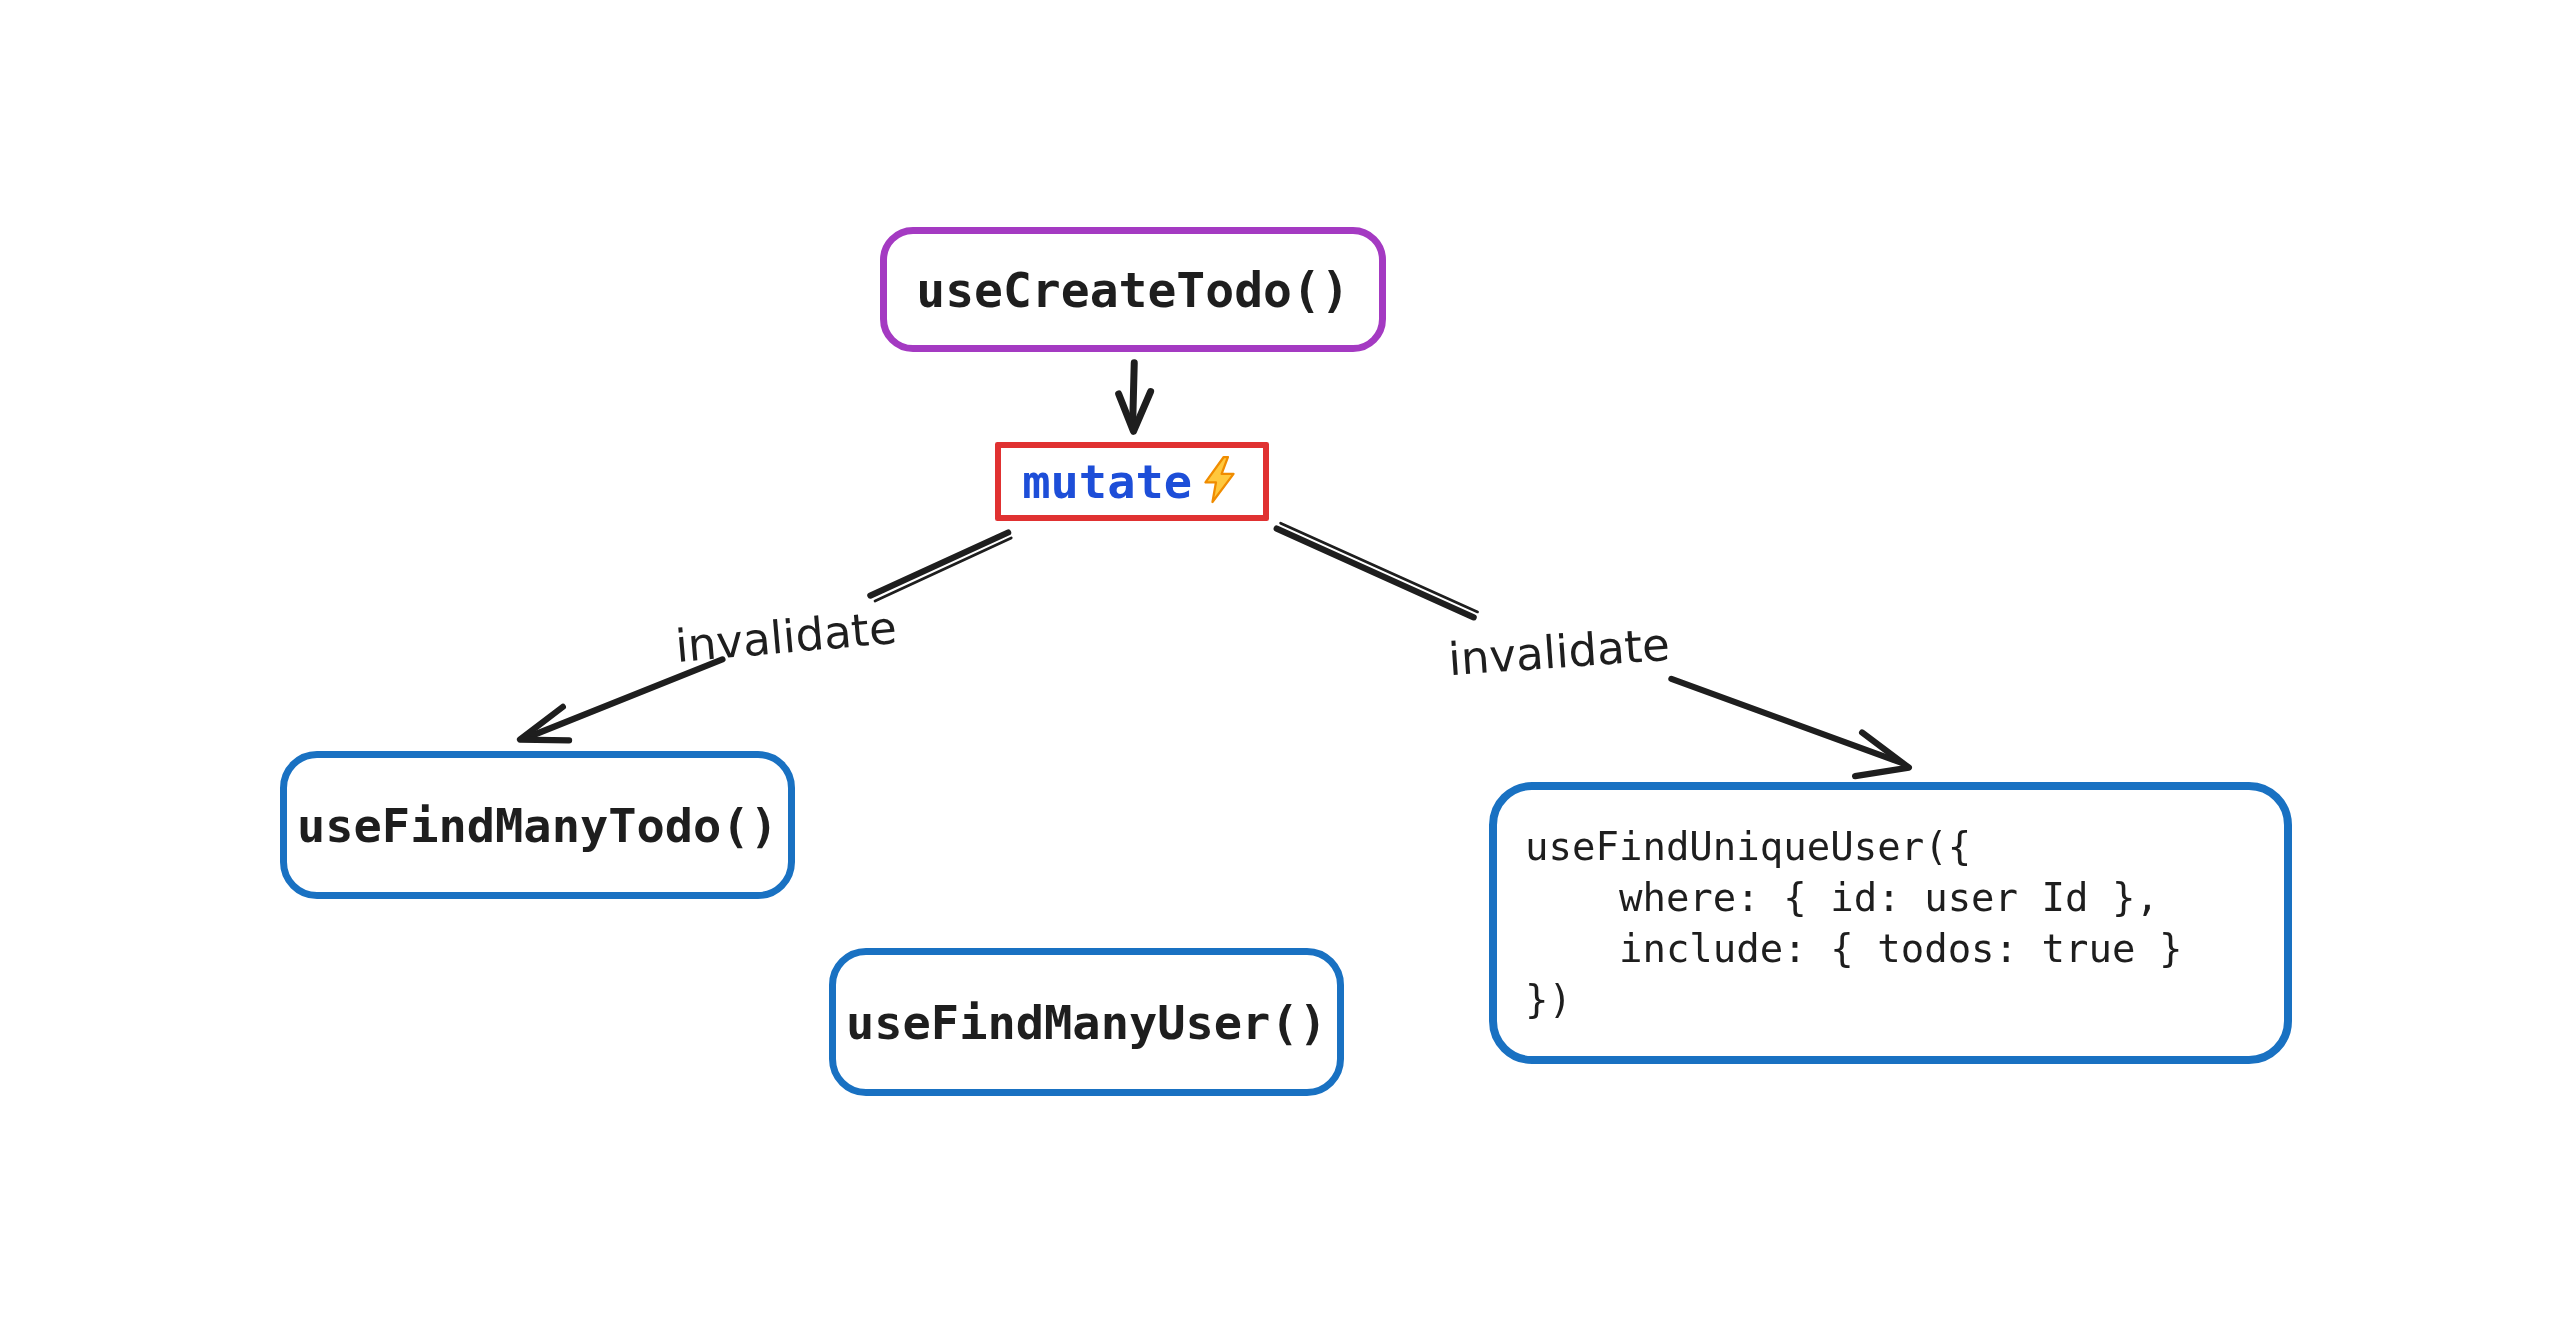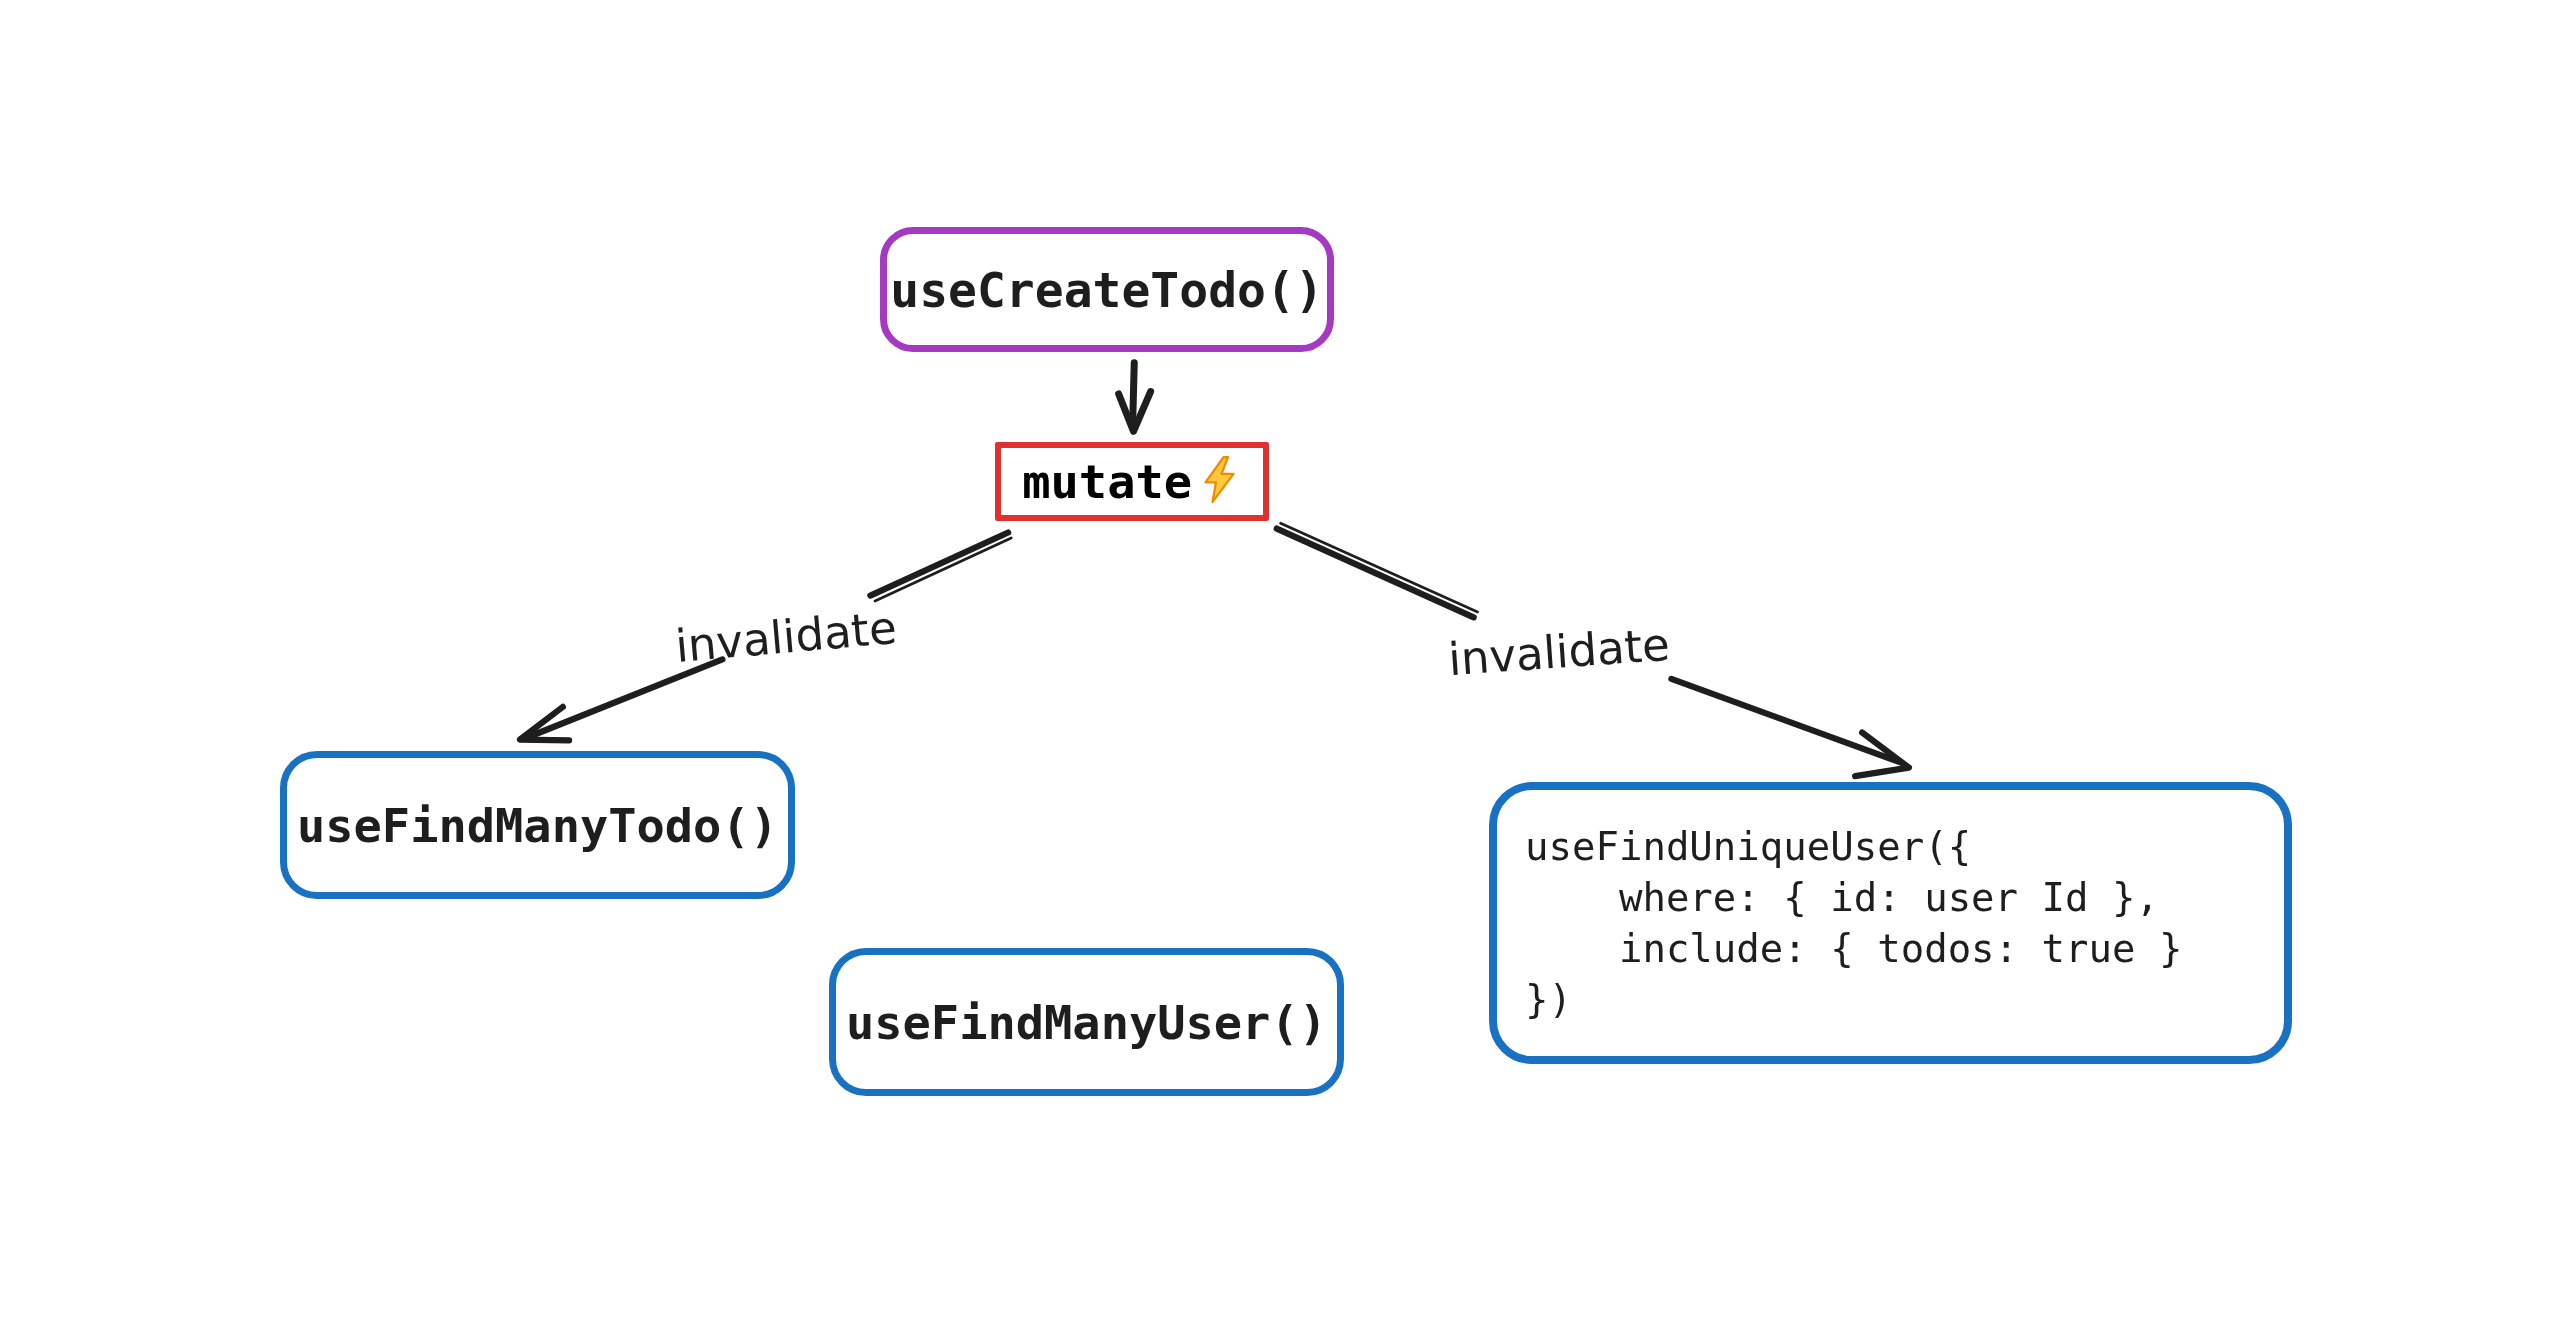--- a/index.html
+++ b/index.html
@@ -36,31 +36,31 @@
     display: flex;
     align-items: center;
     justify-content: center;
     font-family: "DejaVu Sans Mono", monospace;
     font-weight: bold;
     color: #1e1e1e;
     white-space: pre;
   }
 
   .node-create-todo {
-    left: 880px; top: 227px; width: 454px; height: 125px;
+    left: 880px; top: 227px; width: 506px; height: 125px;
     border: 7.8px solid #a43ac2;
     border-radius: 33px;
     font-size: 48px;
   }
   .node-mutate {
     left: 995px; top: 442px; width: 274px; height: 79px;
     border: 6.2px solid #e03131;
     border-radius: 2.3px;
     font-size: 47px;
-    color: #000000;
+    color: #1d4ed8;
     gap: 4.7px;
   }
   .node-find-many-todo {
     left: 280px; top: 751px; width: 515px; height: 148px;
     border: 7.8px solid #1971c2;
     border-radius: 37px;
     font-size: 47px;
   }
   .node-find-many-user {
     left: 829px; top: 948px; width: 515px; height: 148px;

